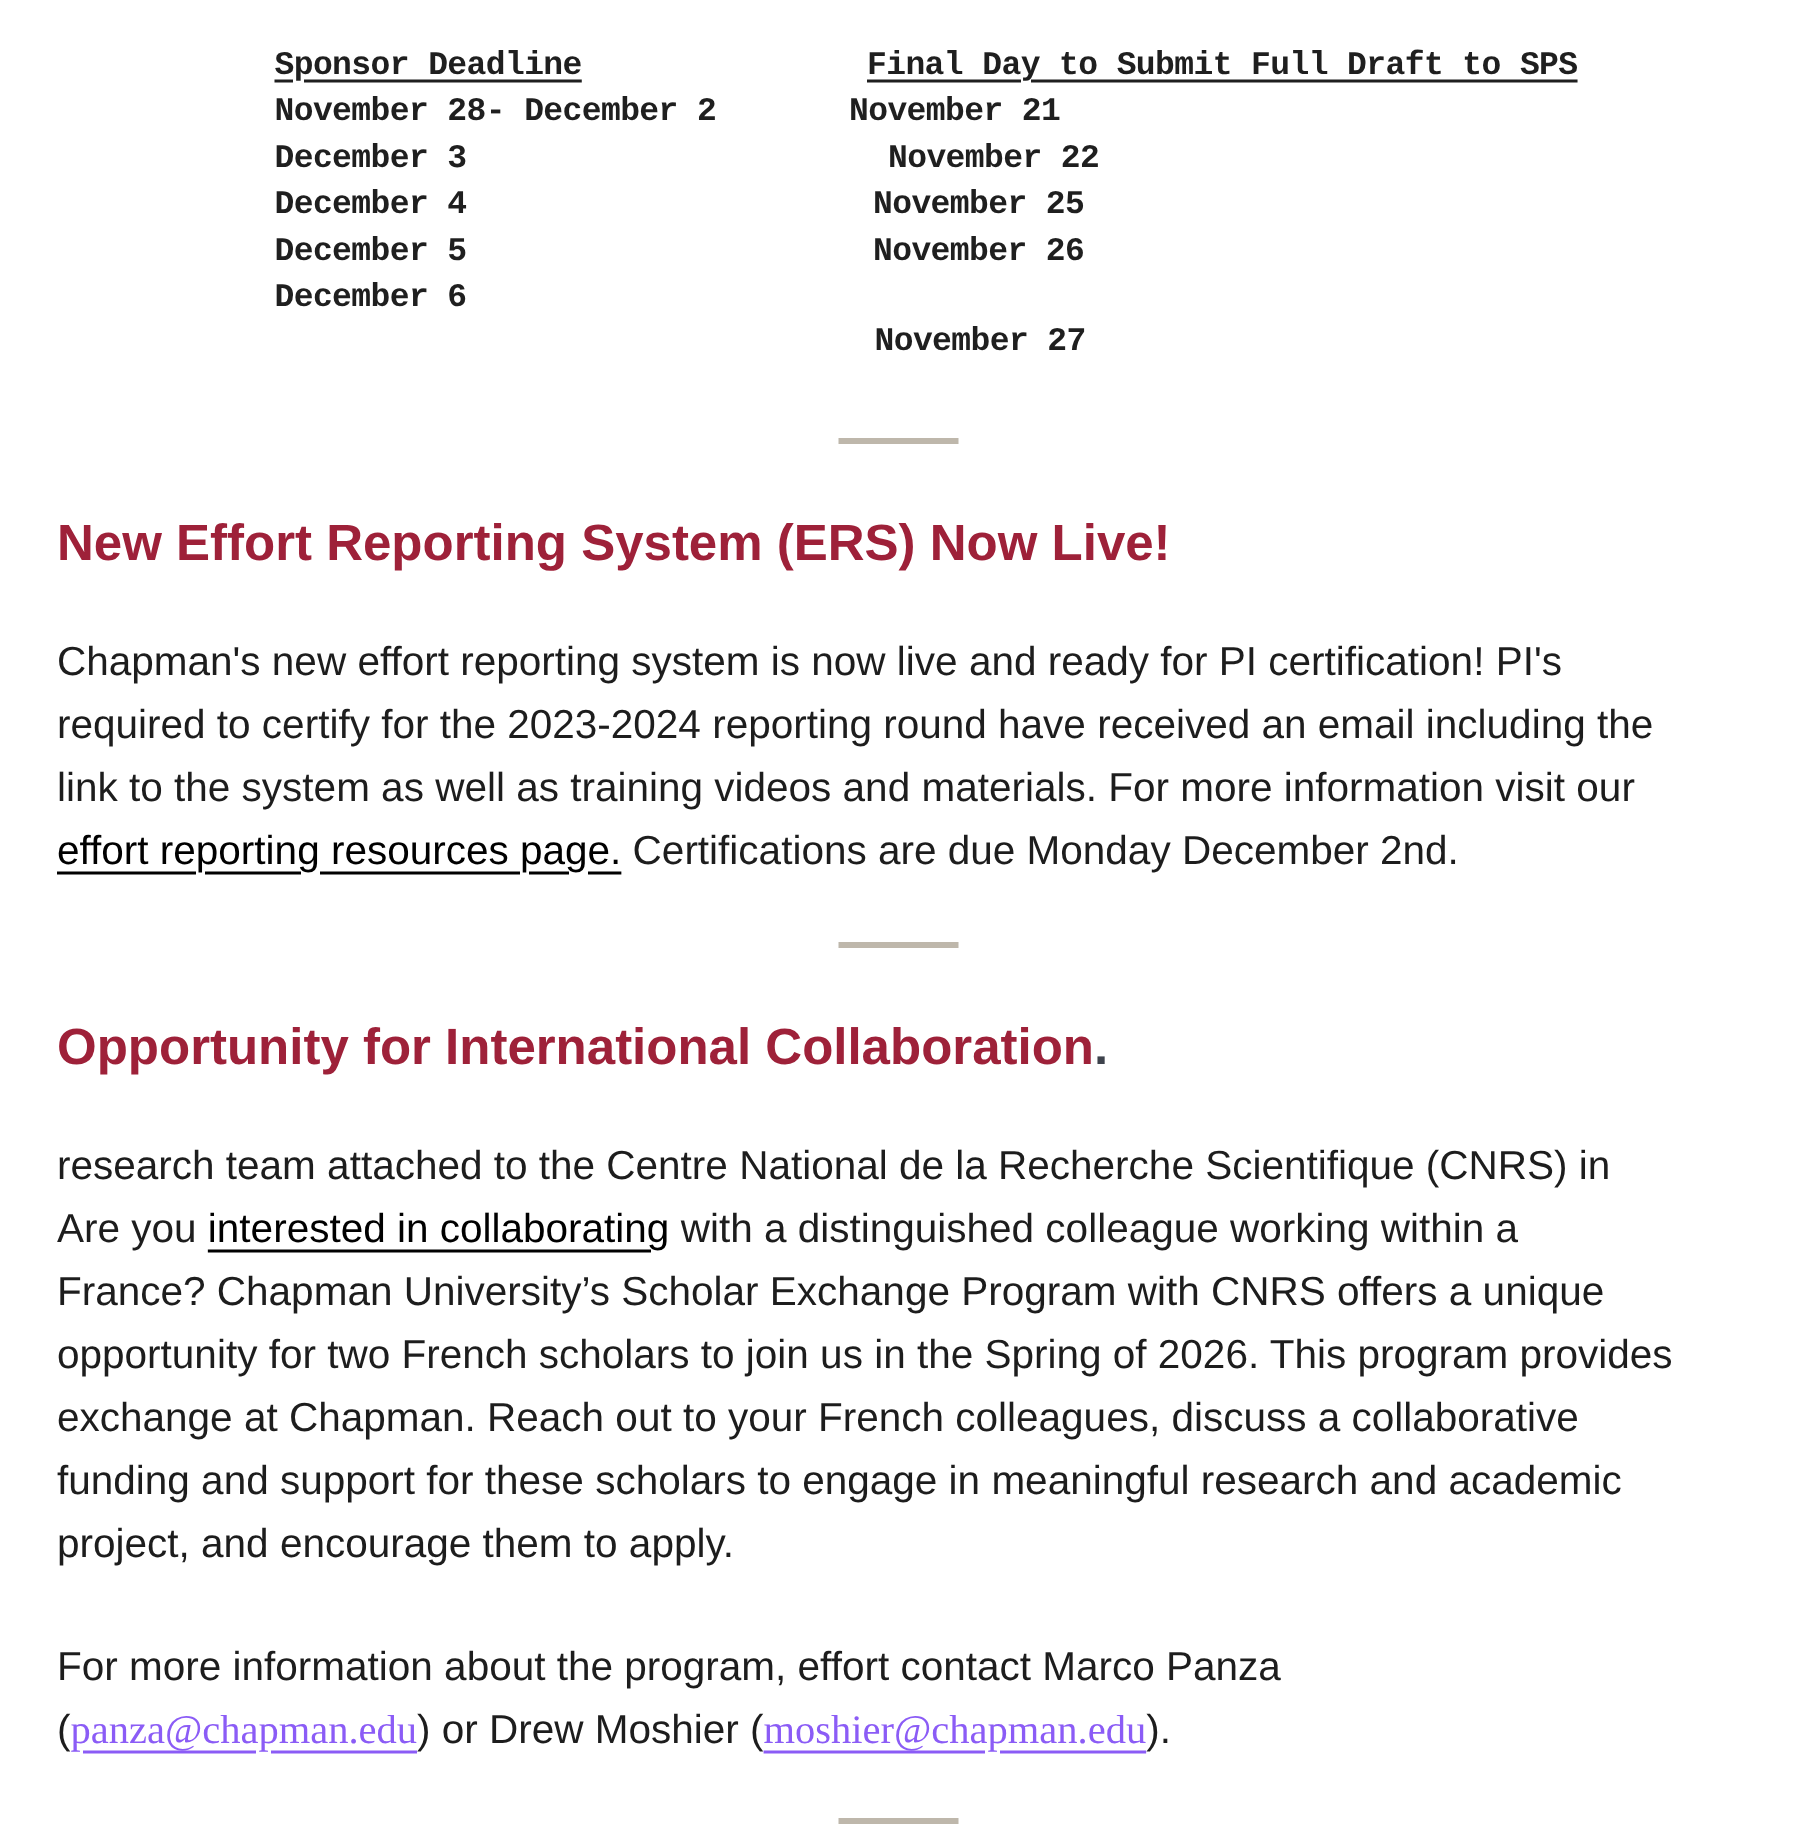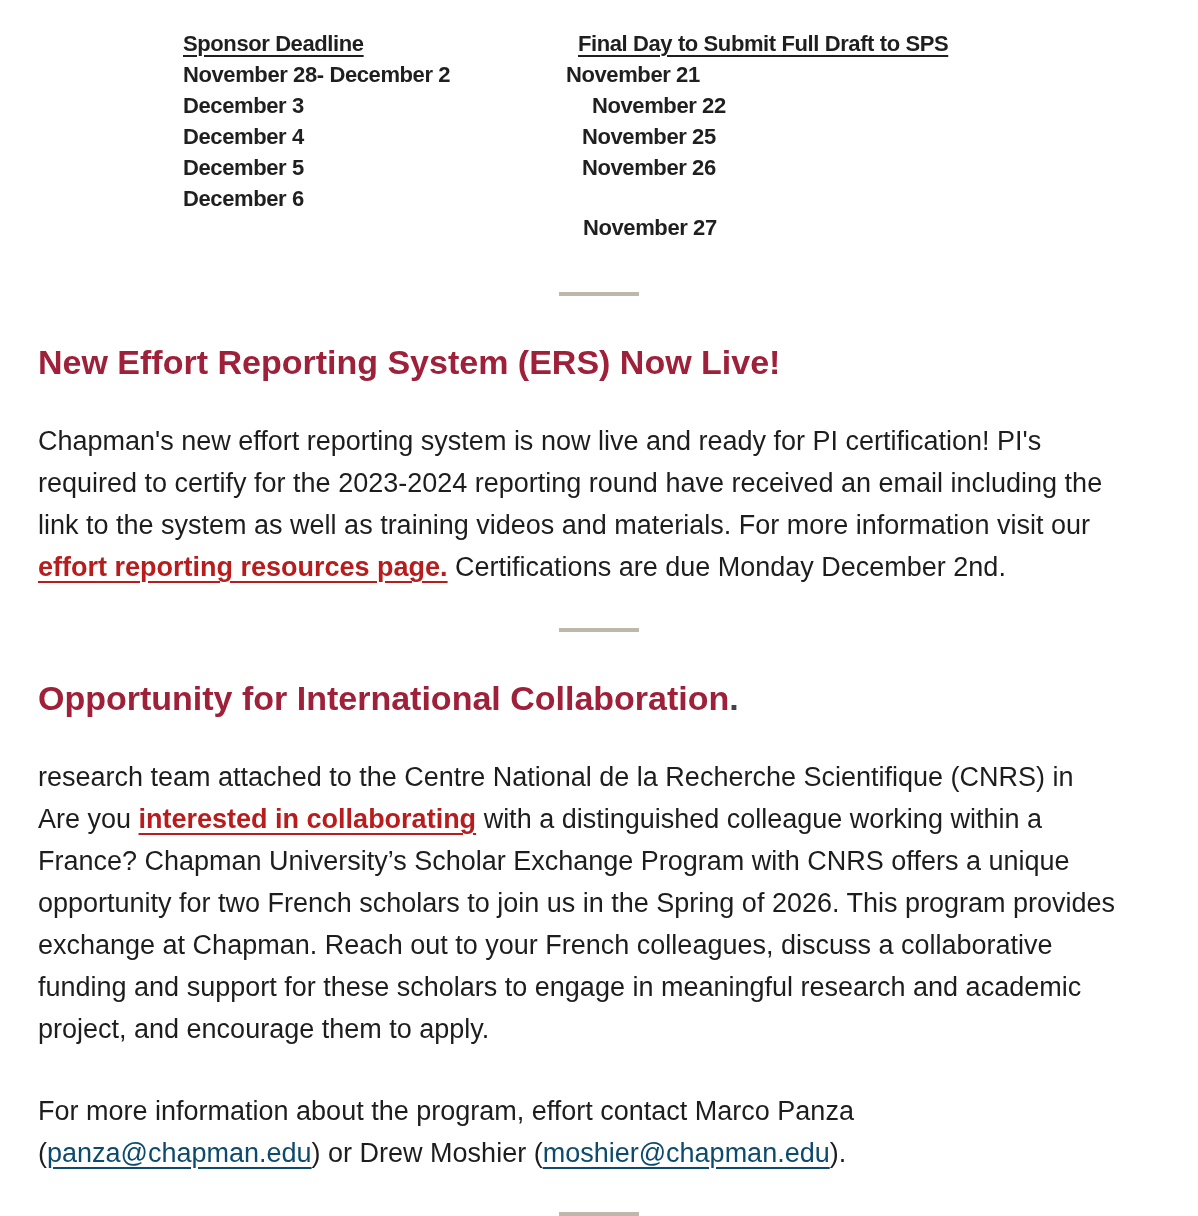--- a/index.html
+++ b/index.html
@@ -11,20 +11,21 @@
   }
   
   .deadline-table{
     display:flex;
     margin:28px 0 0 183px;
     font-size:22px;
     font-weight:700;
     letter-spacing:-0.4px;
     line-height:31px;
     color:#1f1f1f;
+    font-family:Liberation Mono, monospace;
   }
   .deadline-col.col1{width:380px;}
   .deadline-col .th{
     text-decoration:underline;
     text-decoration-thickness:2px;
     text-underline-offset:4px;
   }
   .deadline-col.col2 > :nth-child(1){padding-left:15px;}
   .deadline-col.col2 > :nth-child(2){padding-left:3px;}
   .deadline-col.col2 > :nth-child(3){padding-left:29px;}
@@ -52,22 +53,22 @@
 
   .para{
     margin:40px 0 0 38px;
     width:1125px;
     font-size:27px;
     line-height:42px;
   }
   .para .line{min-height:42px;}
 
   a.run-link{cursor:pointer;text-decoration:underline;text-decoration-thickness:2px;text-underline-offset:5px;}
-  a.run-link.red{color:#b91c1c;font-weight:bold;}
-  a.run-link.email{color:#0c4a6e;}
+  a.run-link.red{color:#000000;}
+  a.run-link.email{color:#8b5cf6;font-family:Liberation Serif, serif;}
 </style>
 </head>
 <body>
 
 <main>
 
   <section>
     <div class="deadline-table">
       <div class="deadline-col col1">
           <div class="th">Sponsor Deadline</div>

